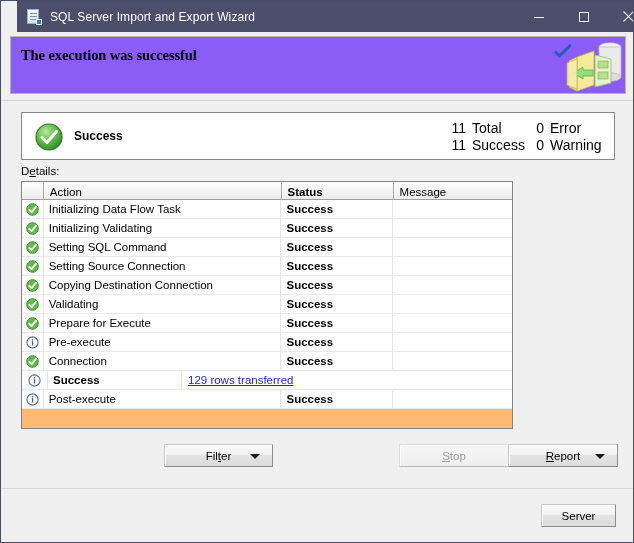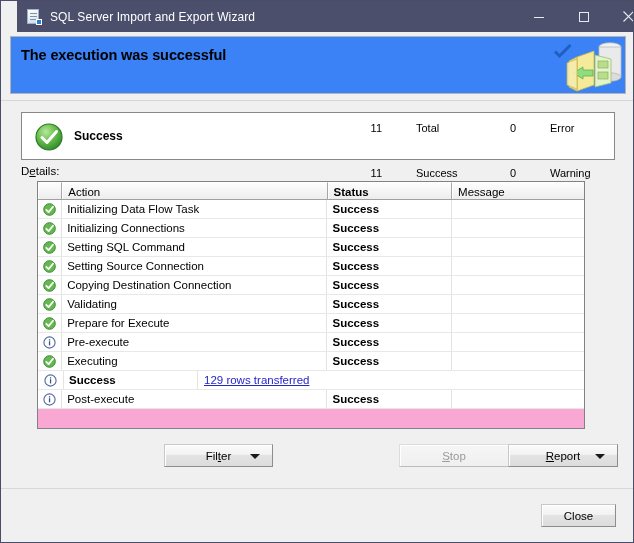--- a/index.html
+++ b/index.html
@@ -82,24 +82,25 @@
     color: #e9eaf2;
   }
   .win-btn svg { display: block; }
 
   
   .banner {
     position: absolute;
     left: 9px; top: 35px;
     width: 616px;
     height: 58px;
-    background: #3b82f6;
+    background: #8b5cf6;
     border: 1px solid #b4b4b4;
     box-sizing: border-box;
     overflow: hidden;
+    font-family: Liberation Serif, serif;
   }
   .banner-title {
     position: absolute;
     left: 10px; top: 10px;
     font-size: 14.5px;
     font-weight: bold;
     color: #000000;
     letter-spacing: -0.1px;
   }
   .banner-art {
@@ -136,46 +137,44 @@
     font-weight: bold;
     color: #000;
   }
   .counts {
     position: absolute;
     right: 8px; top: 6px;
     display: grid;
     grid-template-columns: 22px 62px 16px 56px;
     grid-auto-rows: 17px;
     align-items: center;
-    font-size: 11px;
+    font-size: 14px;
     color: #000;
-    gap: 28px;
   }
   .counts .num { text-align: right; padding-right: 6px; }
   .counts .lbl { text-align: left; }
 
   .details-label {
     position: absolute;
     left: 20px; top: 164px;
     font-size: 11.5px;
     color: #000;
   }
   .details-label .acc { text-decoration: underline; }
 
   
   .grid {
     position: absolute;
     left: 20px; top: 180px;
-    width: 548px;
+    width: 492px;
     height: 248px;
-    background: #f9a8d4;
+    background: #fdba74;
     border: 1px solid #828282;
     box-sizing: border-box;
     overflow: hidden;
-    margin-left: 16px;
   }
   .grid-head {
     display: flex;
     height: 18px;
     background: #f0f0f0;
     border-bottom: 1px solid #a0a0a0;
     box-sizing: border-box;
   }
   .hcell {
     box-sizing: border-box;
@@ -387,21 +386,21 @@
           <div class="cell c-status">Success</div>
           <div class="cell c-message"></div>
         </div>
         <div class="grow">
           <div class="cell c-icon">
             <svg class="status-icon" viewBox="0 0 13 13">
               <circle cx="6.5" cy="6.5" r="5.8" fill="#63b94d" stroke="#3d8a32" stroke-width="1"></circle>
               <path d="M3.3 6.8 L5.6 9.1 L10 3.7" stroke="#ffffff" stroke-width="1.8" fill="none" stroke-linecap="round" stroke-linejoin="round"></path>
             </svg>
           </div>
-          <div class="cell c-action">Initializing Connections</div>
+          <div class="cell c-action">Initializing Validating</div>
           <div class="cell c-status">Success</div>
           <div class="cell c-message"></div>
         </div>
         <div class="grow">
           <div class="cell c-icon">
             <svg class="status-icon" viewBox="0 0 13 13">
               <circle cx="6.5" cy="6.5" r="5.8" fill="#63b94d" stroke="#3d8a32" stroke-width="1"></circle>
               <path d="M3.3 6.8 L5.6 9.1 L10 3.7" stroke="#ffffff" stroke-width="1.8" fill="none" stroke-linecap="round" stroke-linejoin="round"></path>
             </svg>
           </div>
@@ -465,21 +464,21 @@
           <div class="cell c-status">Success</div>
           <div class="cell c-message"></div>
         </div>
         <div class="grow">
           <div class="cell c-icon">
             <svg class="status-icon" viewBox="0 0 13 13">
               <circle cx="6.5" cy="6.5" r="5.8" fill="#63b94d" stroke="#3d8a32" stroke-width="1"></circle>
               <path d="M3.3 6.8 L5.6 9.1 L10 3.7" stroke="#ffffff" stroke-width="1.8" fill="none" stroke-linecap="round" stroke-linejoin="round"></path>
             </svg>
           </div>
-          <div class="cell c-action">Executing</div>
+          <div class="cell c-action">Connection</div>
           <div class="cell c-status">Success</div>
           <div class="cell c-message"></div>
         </div>
         <div class="grow">
           <div class="cell c-icon">
             <svg class="status-icon" viewBox="0 0 13 13">
               <circle cx="6.5" cy="6.5" r="5.6" fill="#ffffff" stroke="#51699e" stroke-width="1.1"></circle>
               <rect x="5.9" y="5.2" width="1.3" height="4.2" fill="#3d5485"></rect>
               <rect x="5.9" y="3.2" width="1.3" height="1.3" fill="#3d5485"></rect>
             </svg>
@@ -512,16 +511,16 @@
   </div>
 
   <div class="btn split btn-report">
     <span><span class="acc">R</span><span>eport</span></span>
     <span class="caret"></span>
   </div>
 
   <div class="footer-sep"></div>
 
   <div class="btn btn-close">
-    <span>Close</span>
+    <span>Server</span>
   </div>
 
 </div>
 
 </body></html>

